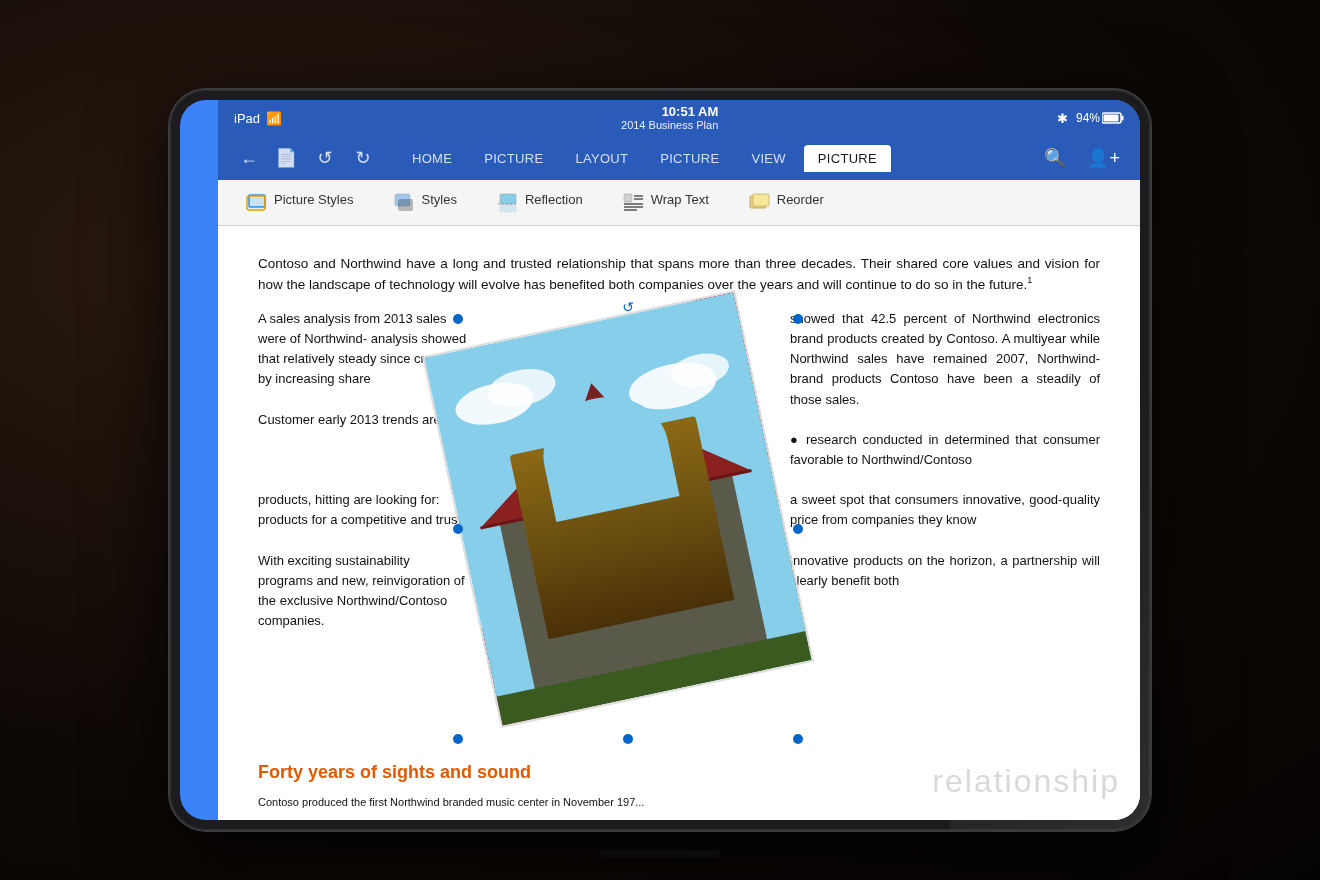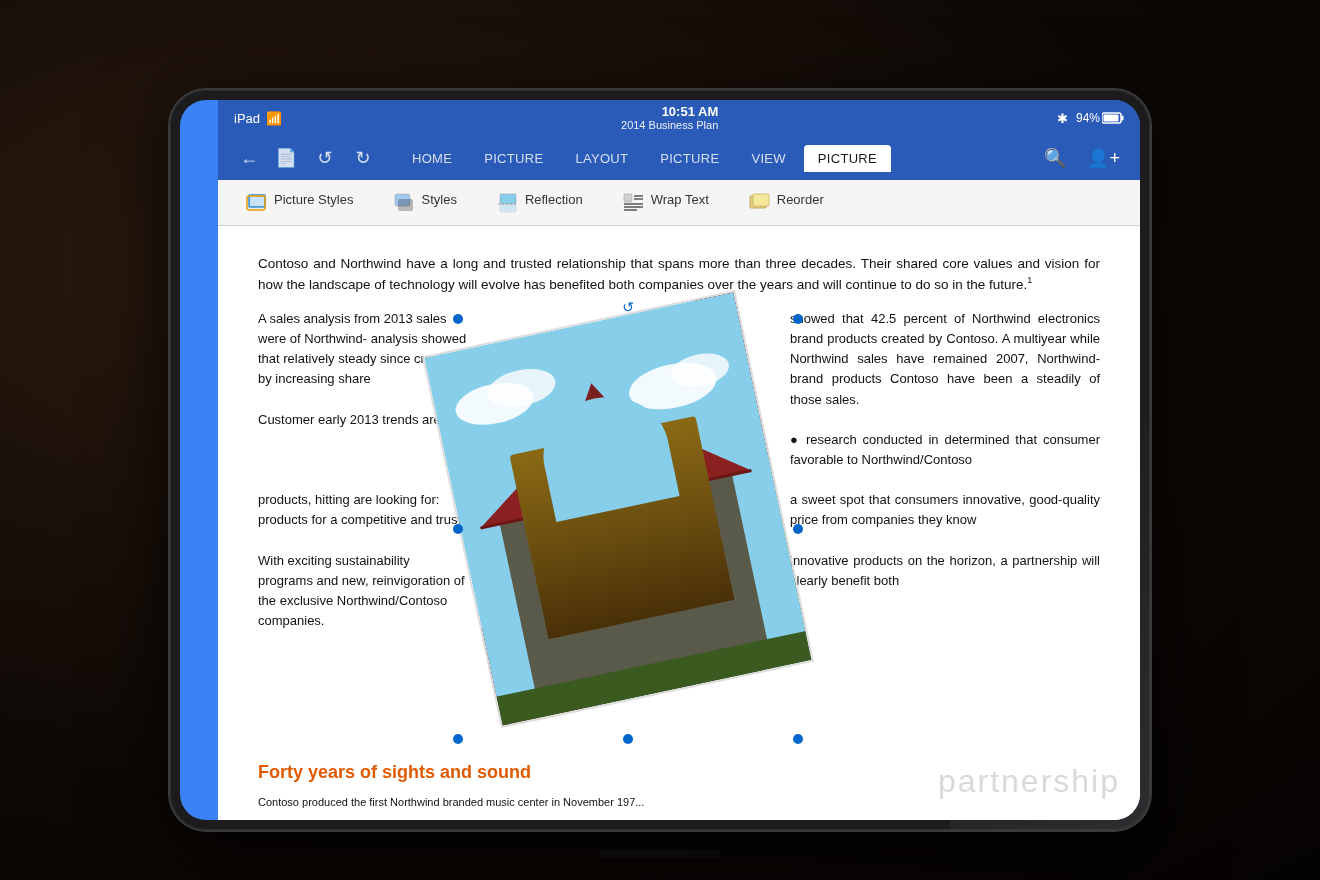--- a/index.html
+++ b/index.html
@@ -587,21 +587,21 @@
             </div>
 
           </div>
 
           <div style="clear:both; margin-top: 12px;"></div>
           <h2 class="section-heading">Forty years of sights and sound</h2>
           <p class="bottom-text">Contoso produced the first Northwind branded music center in November 197...</p>
 
         </div>
 
-        <div class="watermark">partnership</div>
+        <div class="watermark">relationship</div>
       </div>
 
     </div>
 
     <div class="ipad-reflection"></div>
   </div>
   <div class="ipad-bottom"></div>
 </div>
 
 </body></html>

